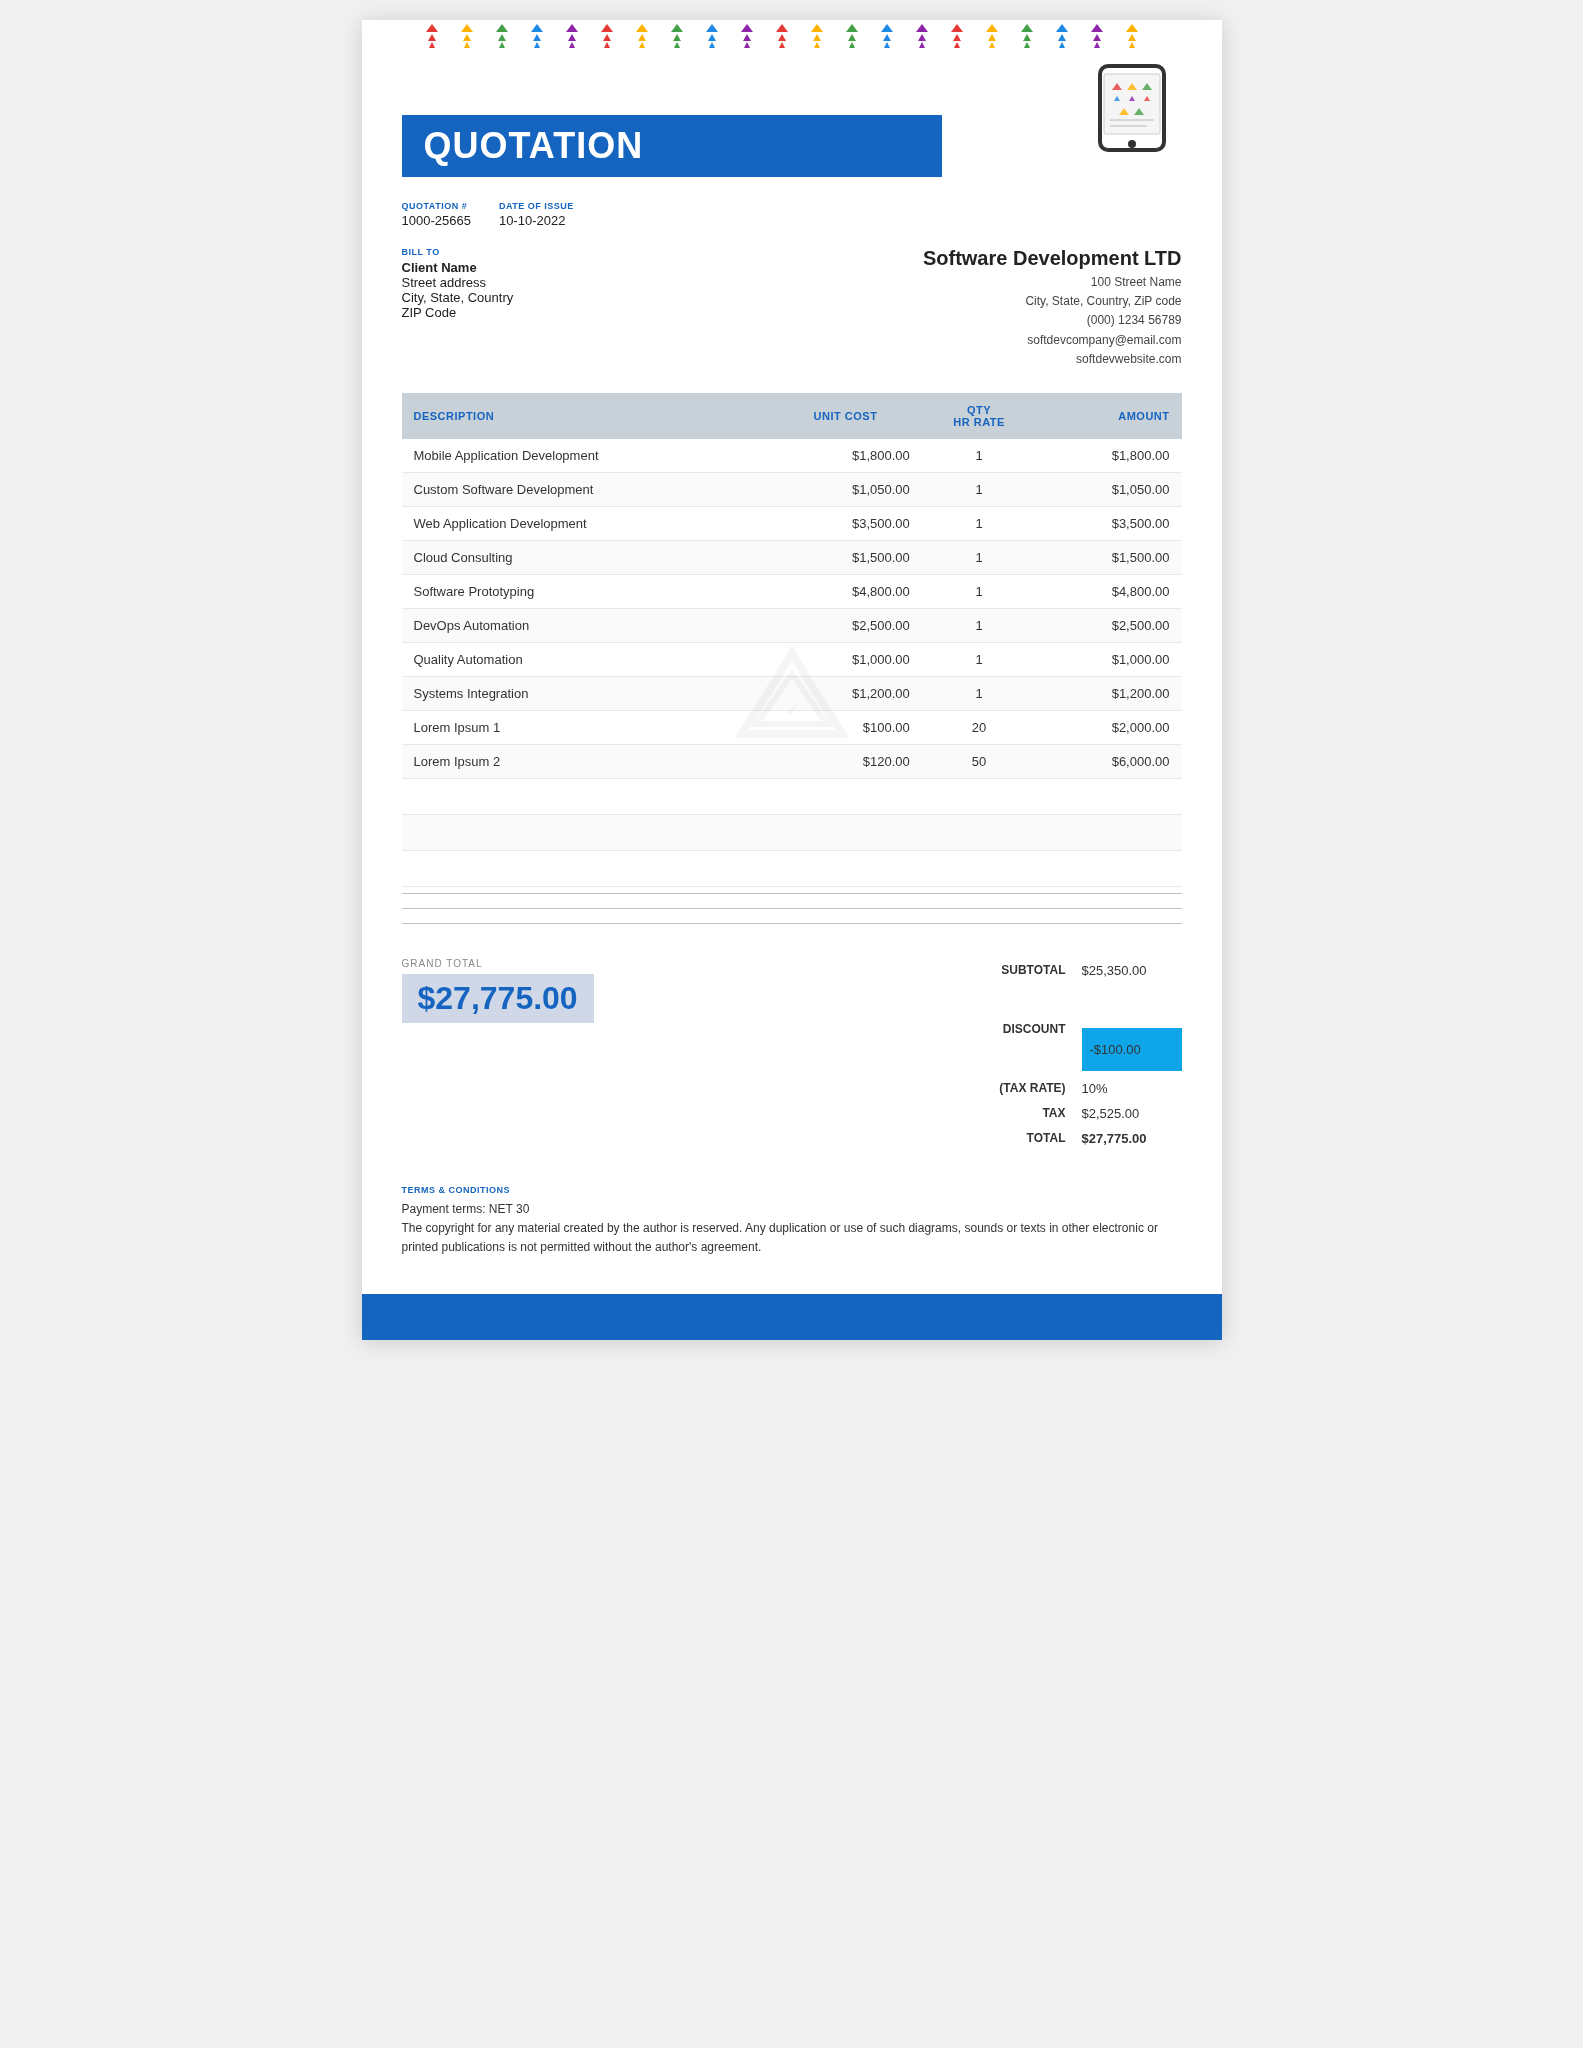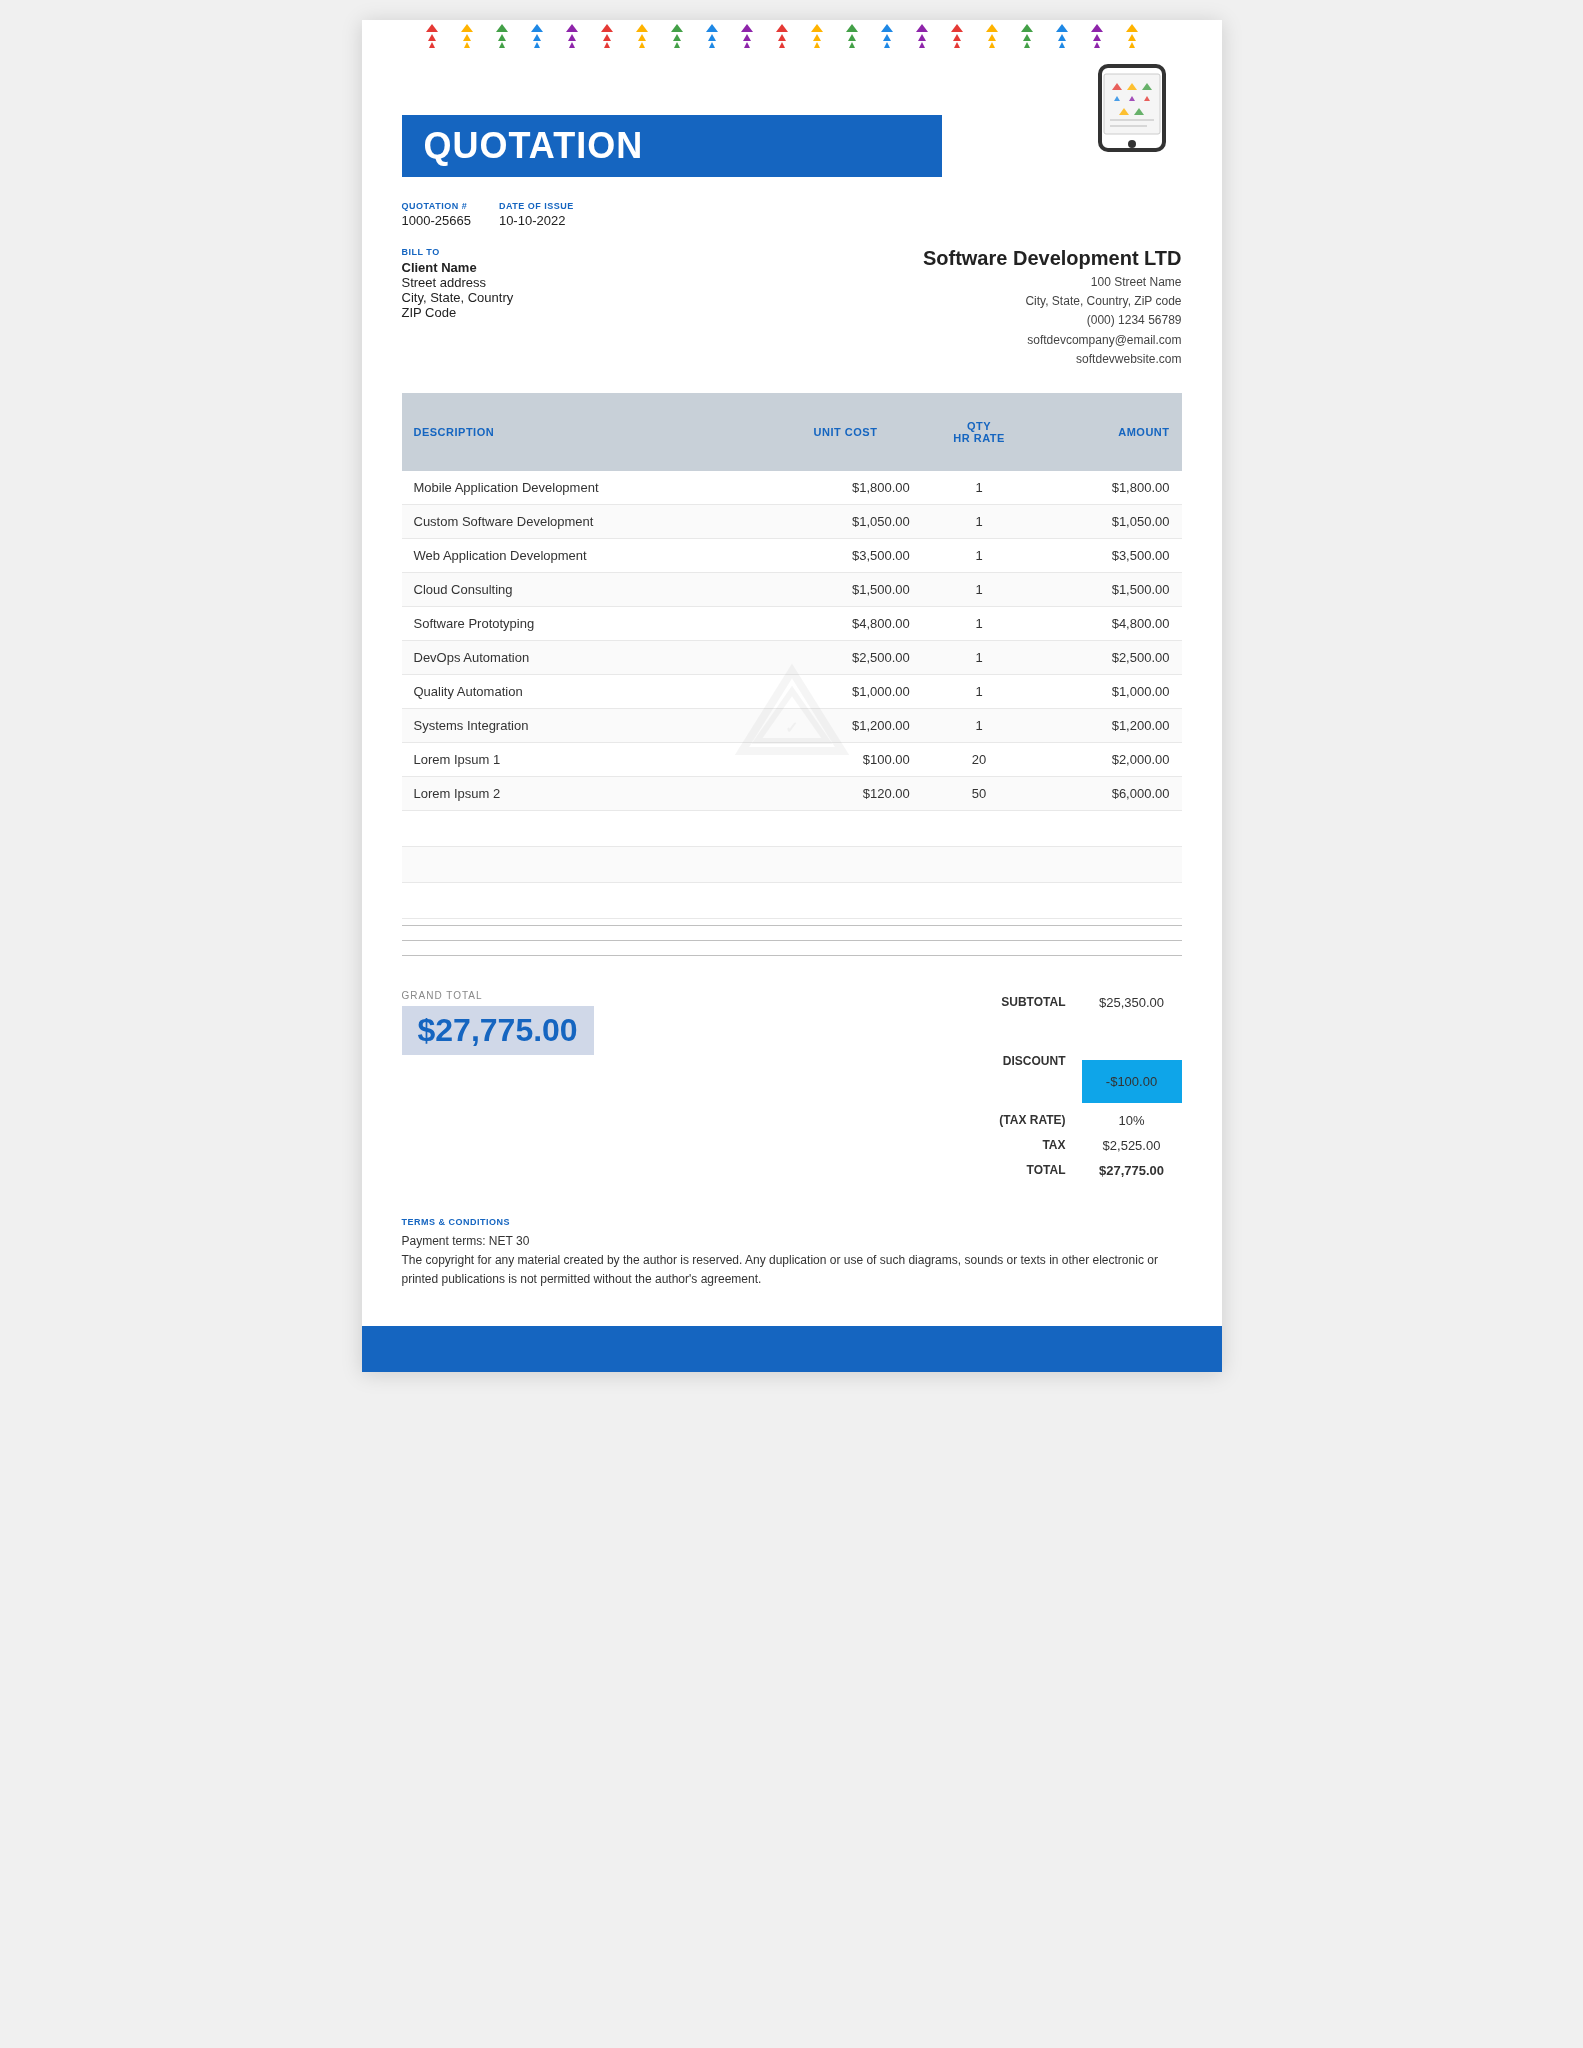--- a/index.html
+++ b/index.html
@@ -133,21 +133,21 @@
       padding: 14px 40px 0 40px;
     }
     table {
       width: 100%;
       border-collapse: collapse;
     }
     thead tr {
       background: #c8d0d8;
     }
     thead th {
-      padding: 27px 8px;
+      padding: 11px 8px;
       font-size: 11px;
       font-weight: 700;
       color: #1565C0;
       letter-spacing: 0.5px;
       text-transform: uppercase;
       margin-left: 15px;
     }
     thead th.desc { text-align: left; padding-left: 12px; }
     thead th.num { text-align: center; }
     thead th.amt { text-align: right; padding-right: 12px; }
@@ -224,21 +224,21 @@
       font-weight: 700;
       color: #333;
       text-align: right;
       flex: 1;
       padding-right: 16px;
     }
     .summary-row .s-value {
       font-size: 13px;
       color: #333;
       min-width: 100px;
-      text-align: center;
+      text-align: left;
     }
     .discount-val {
       background: #0ea5e9;
       padding: 14px 8px;
       color: #333;
       margin-top: 40px;
     }
     .summary-row.total-row .s-label,
     .summary-row.total-row .s-value {
       font-weight: 700;

